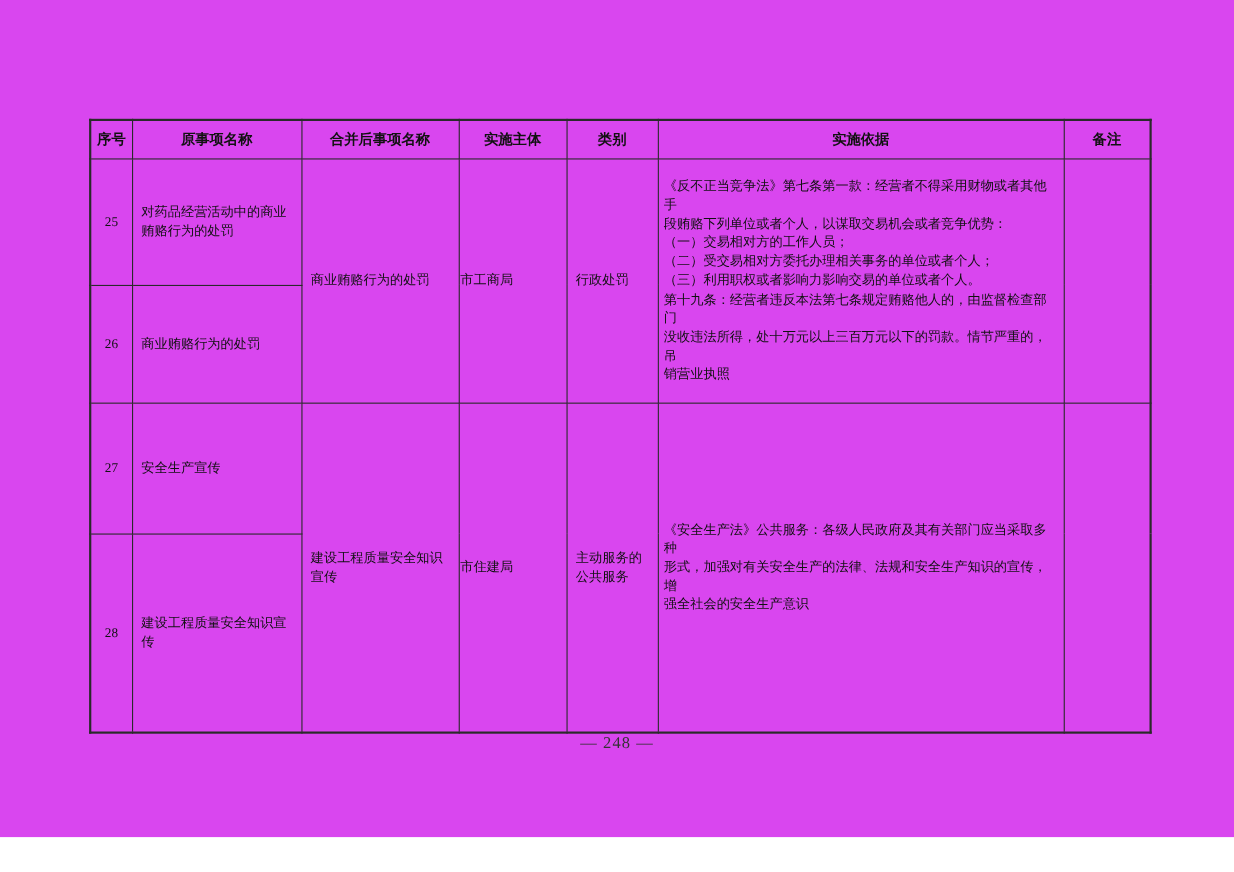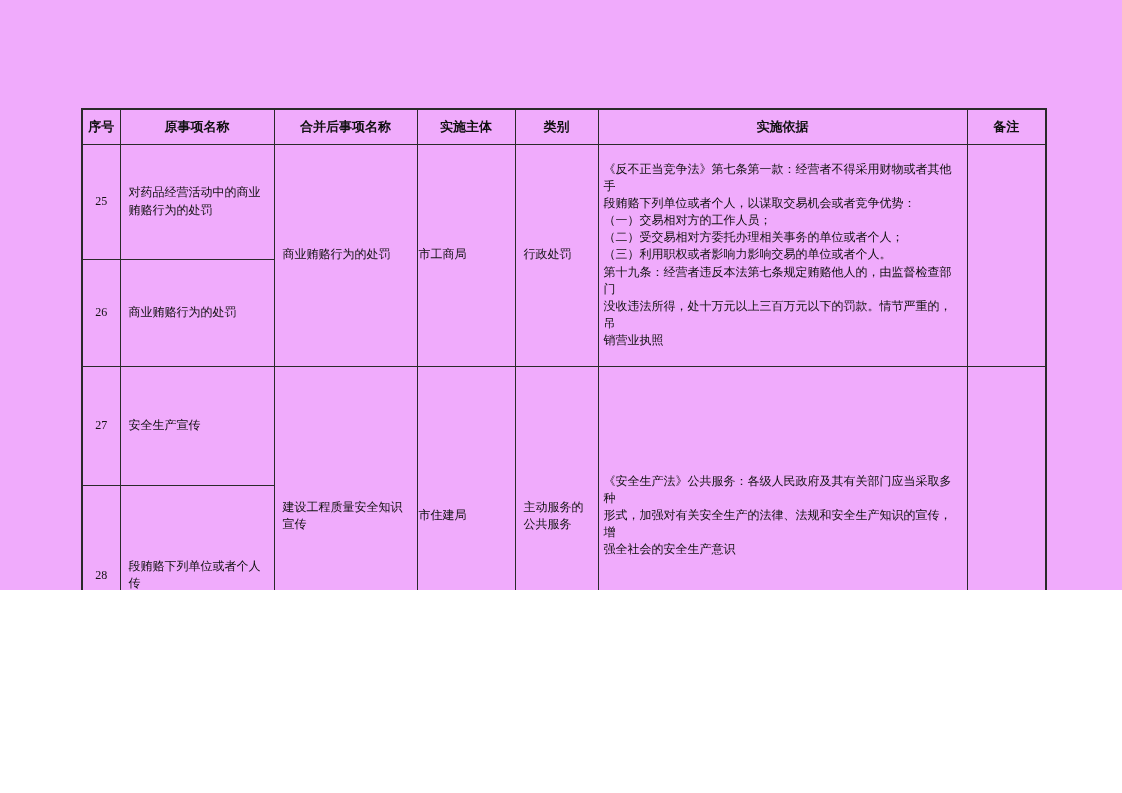--- a/index.html
+++ b/index.html
@@ -1,21 +1,21 @@
 <!DOCTYPE html>
 <html><head>
 <meta charset="utf-8">
 <style>
   html,body { margin:0; padding:0; }
   body {
     width:1122px; height:793px; background:#ffffff;
     font-family:"Liberation Serif","DejaVu Serif",serif;
     color:#111;
   }
-  .page { position:relative; width:1122px; height:590px; background:#f0abfc; overflow:hidden; }
+  .page { position:relative; width:1122px; height:761px; background:#d946ef; overflow:hidden; }
 
   table.doc-table {
     position:absolute; left:81px; top:108px; width:964px;
     border-collapse:collapse; table-layout:fixed;
     border:2px solid #2a2a2a;
   }
   .doc-table th, .doc-table td {
     border:1px solid #2a2a2a;
     vertical-align:middle;
     overflow:hidden;
@@ -105,21 +105,21 @@
       <td class="c-cat" rowspan="2">主动服务的
 公共服务</td>
       <td class="c-basis" rowspan="2">《安全生产法》公共服务：各级人民政府及其有关部门应当采取多种
 形式，加强对有关安全生产的法律、法规和安全生产知识的宣传，增
 强全社会的安全生产意识</td>
       <td class="c-remark" rowspan="2"></td>
     </tr>
 
     <tr class="h-r28">
       <td class="c-no">28</td>
-      <td class="c-name">段贿赂下列单位或者个人
+      <td class="c-name">建设工程质量安全知识宣
 传</td>
     </tr>
   </tbody>
     </table>
 
   <div class="page-number">—  248  —</div>
 
 </div>
 
 </body></html>

